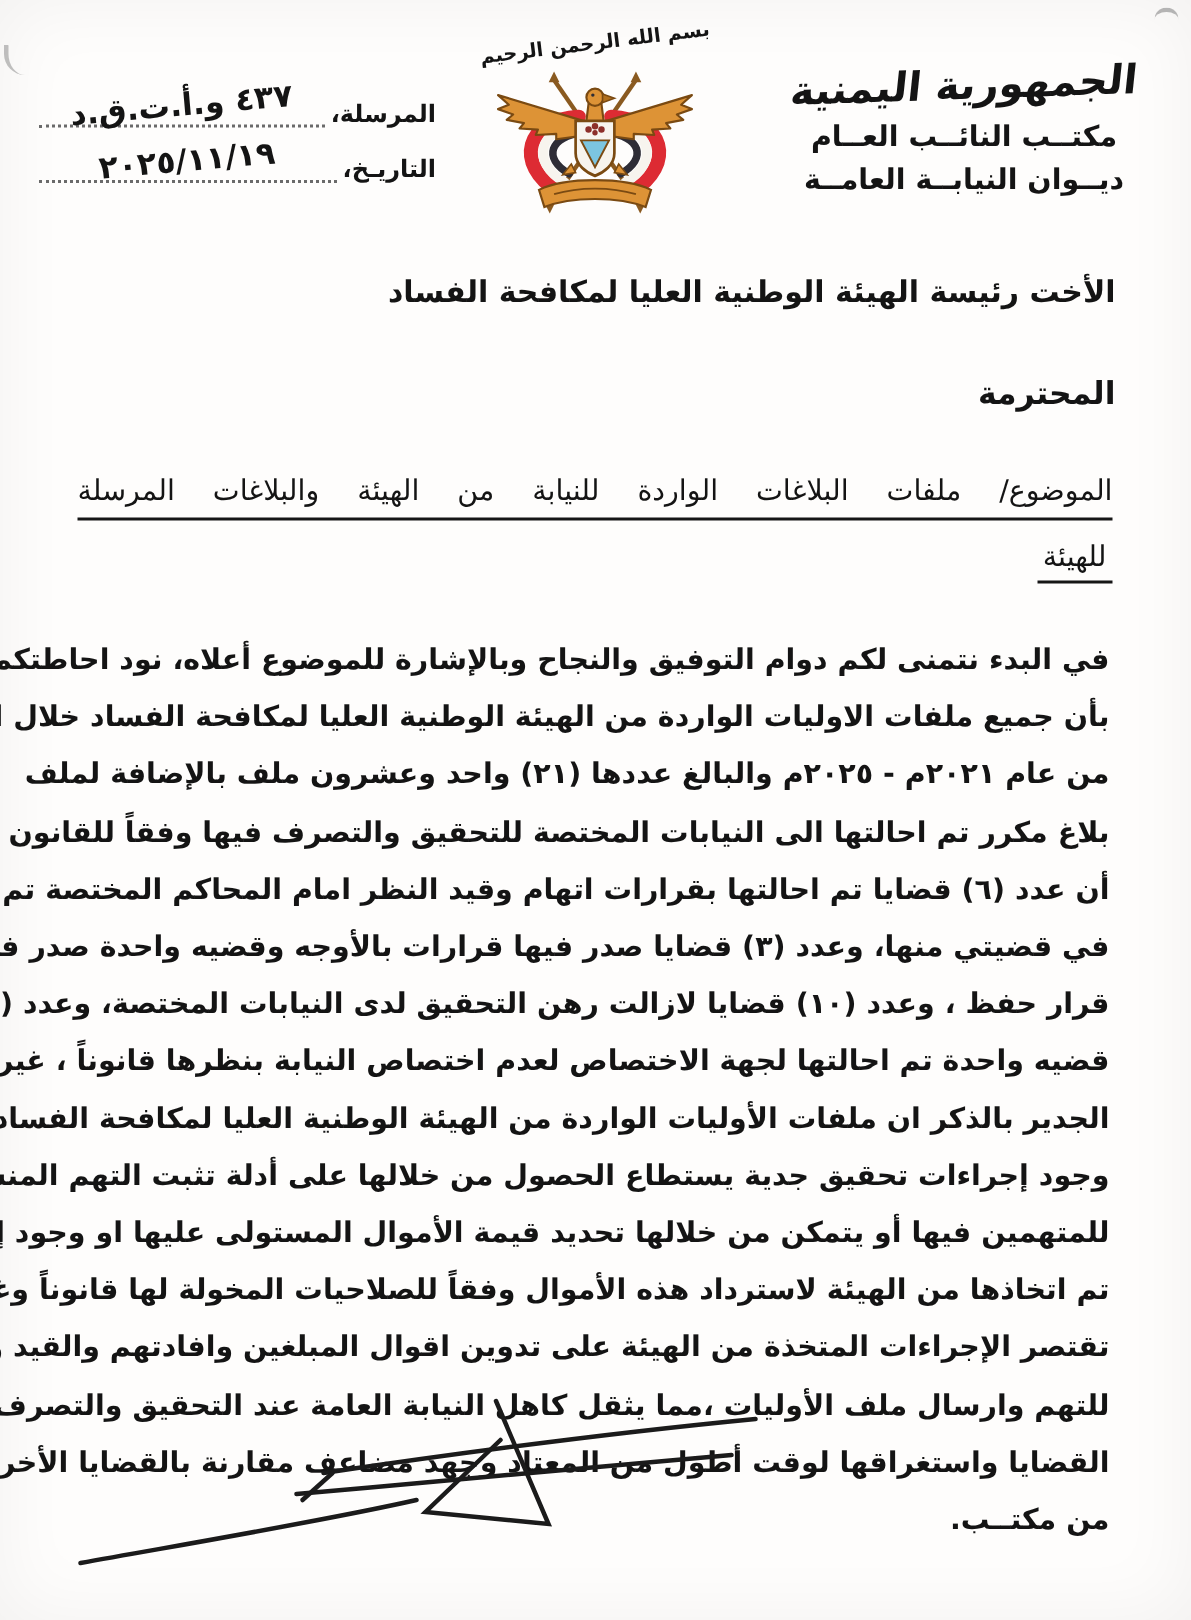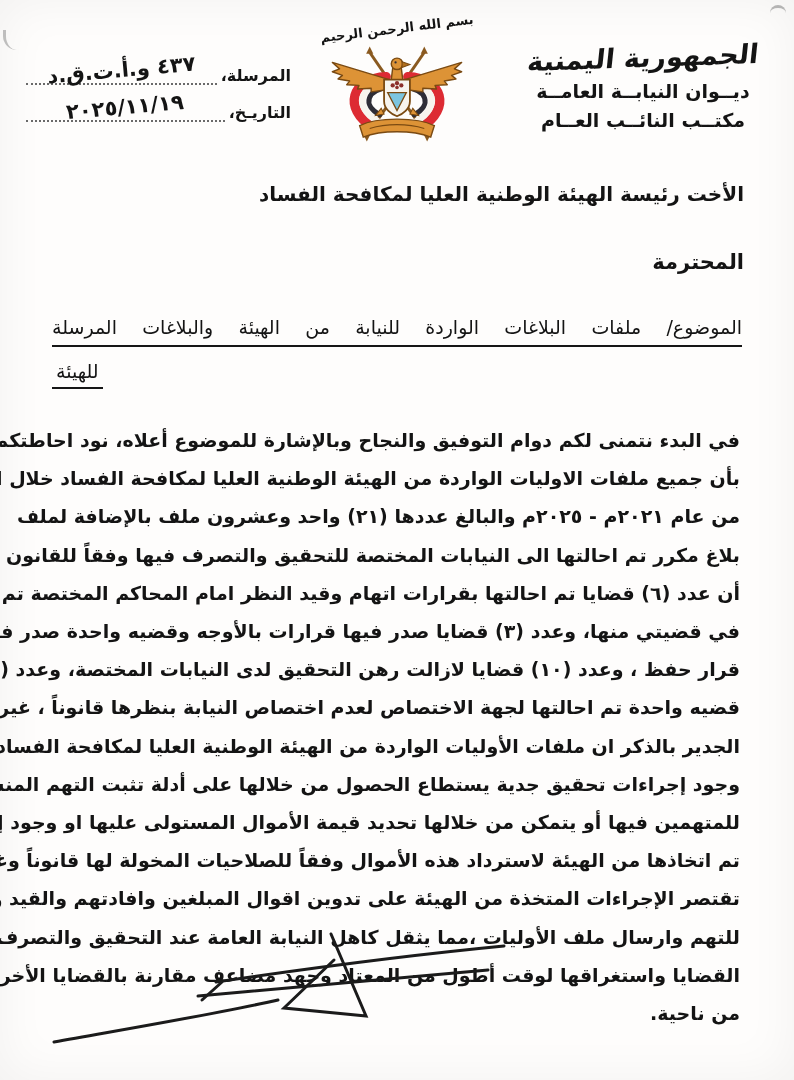--- a/index.html
+++ b/index.html
@@ -42,21 +42,21 @@
   .addressee{position:absolute;top:182px;right:50px;left:54px;font-weight:bold;}
   .addr-line1{font-size:20px;text-align:right;}
   .addr-line2{margin-top:44px;display:flex;justify-content:space-between;align-items:baseline;}
   .addr-judge{font-size:21px;}
   .addr-honorific{font-size:21px;margin-left:40px;}
 
   
   .subject{position:absolute;top:316px;right:52px;left:52px;font-weight:normal;font-size:19px;}
   .subject-line1{text-align:justify;text-align-last:justify;-moz-text-align-last:justify;
     padding-bottom:7px;border-bottom:2.5px solid #161616;}
-  .subject-line2-wrap{text-align:left;margin-top:13px;}
+  .subject-line2-wrap{text-align:right;margin-top:13px;}
   .subject-line2{display:inline-block;padding:0 4px 5px;border-bottom:2.5px solid #161616;}
 
   
   .letter-body{position:absolute;top:421px;right:54px;left:62px;font-size:19px;font-weight:bold;}
   .body-line{line-height:38.2px;text-align:justify;text-align-last:justify;
     -moz-text-align-last:justify;white-space:nowrap;}
   .body-line.align-start{text-align:right;text-align-last:right;-moz-text-align-last:right;}
 
   
   .signature{position:absolute;top:926px;left:26px;width:500px;height:130px;z-index:3;}
@@ -66,22 +66,22 @@
 
 <div class="page">
 
   <div class="curl-tl"></div>
   <div class="curl-tr"></div>
 
   <div class="header">
 
     <div class="header-right">
       <div class="republic-title">الجمهورية اليمنية</div>
+      <div class="org-line">مكتــب النائــب العــام</div>
       <div class="org-line">ديــوان النيابــة العامــة</div>
-      <div class="org-line">مكتــب النائــب العــام</div>
     </div>
 
     <div class="header-center">
       <span class="bismillah">بسم الله الرحمن الرحيم</span>
       
       <svg class="emblem" width="158" height="112" viewBox="0 0 220 156">
 
         <g stroke="#8a5a20" stroke-width="4">
           <line x1="72" y1="20" x2="152" y2="136"></line>
           <line x1="148" y1="20" x2="68" y2="136"></line>
@@ -179,21 +179,21 @@
     <div class="body-line">في قضيتي منها، وعدد (٣) قضايا صدر فيها قرارات بالأوجه وقضيه واحدة  صدر فيها</div>
     <div class="body-line">قرار حفظ ، وعدد (١٠) قضايا لازالت رهن التحقيق لدى النيابات المختصة، وعدد (١)</div>
     <div class="body-line">قضيه واحدة تم احالتها لجهة الاختصاص لعدم اختصاص النيابة بنظرها قانوناً ، غير أن</div>
     <div class="body-line">الجدير بالذكر ان ملفات الأوليات الواردة من الهيئة الوطنية العليا لمكافحة الفساد خلت من</div>
     <div class="body-line">وجود إجراءات تحقيق جدية يستطاع الحصول من خلالها على أدلة تثبت التهم المنسوبة</div>
     <div class="body-line">للمتهمين فيها أو يتمكن من خلالها تحديد قيمة الأموال  المستولى عليها او وجود إجراءات</div>
     <div class="body-line">تم اتخاذها من الهيئة لاسترداد هذه الأموال وفقاً للصلاحيات المخولة لها قانوناً وغالباً ما</div>
     <div class="body-line">تقتصر الإجراءات المتخذة من الهيئة على تدوين اقوال المبلغين وافادتهم والقيد والوصف</div>
     <div class="body-line">للتهم وارسال ملف الأوليات ،مما يثقل كاهل النيابة العامة عند التحقيق والتصرف في هذه</div>
     <div class="body-line">القضايا واستغراقها لوقت أطول من المعتاد وجهد مضاعف مقارنة بالقضايا الأخرى هذا</div>
-    <div class="body-line align-start">من ناحية.</div>
+    <div class="body-line align-start">من مكتــب.</div>
   </div>
 
   <svg class="signature" viewBox="0 0 500 130">
     <g fill="none" stroke="#1b1b1b" stroke-width="3" stroke-linecap="round">
       <path d="M478,20 C 395,28 285,42 190,56"></path>
       <path d="M462,44 C 375,52 272,61 172,70"></path>
       <path d="M305,8 L340,90 L258,82 L308,34"></path>
       <path d="M252,74 C 190,88 100,103 28,116"></path>
       <path d="M196,56 L176,74"></path>
     </g>

